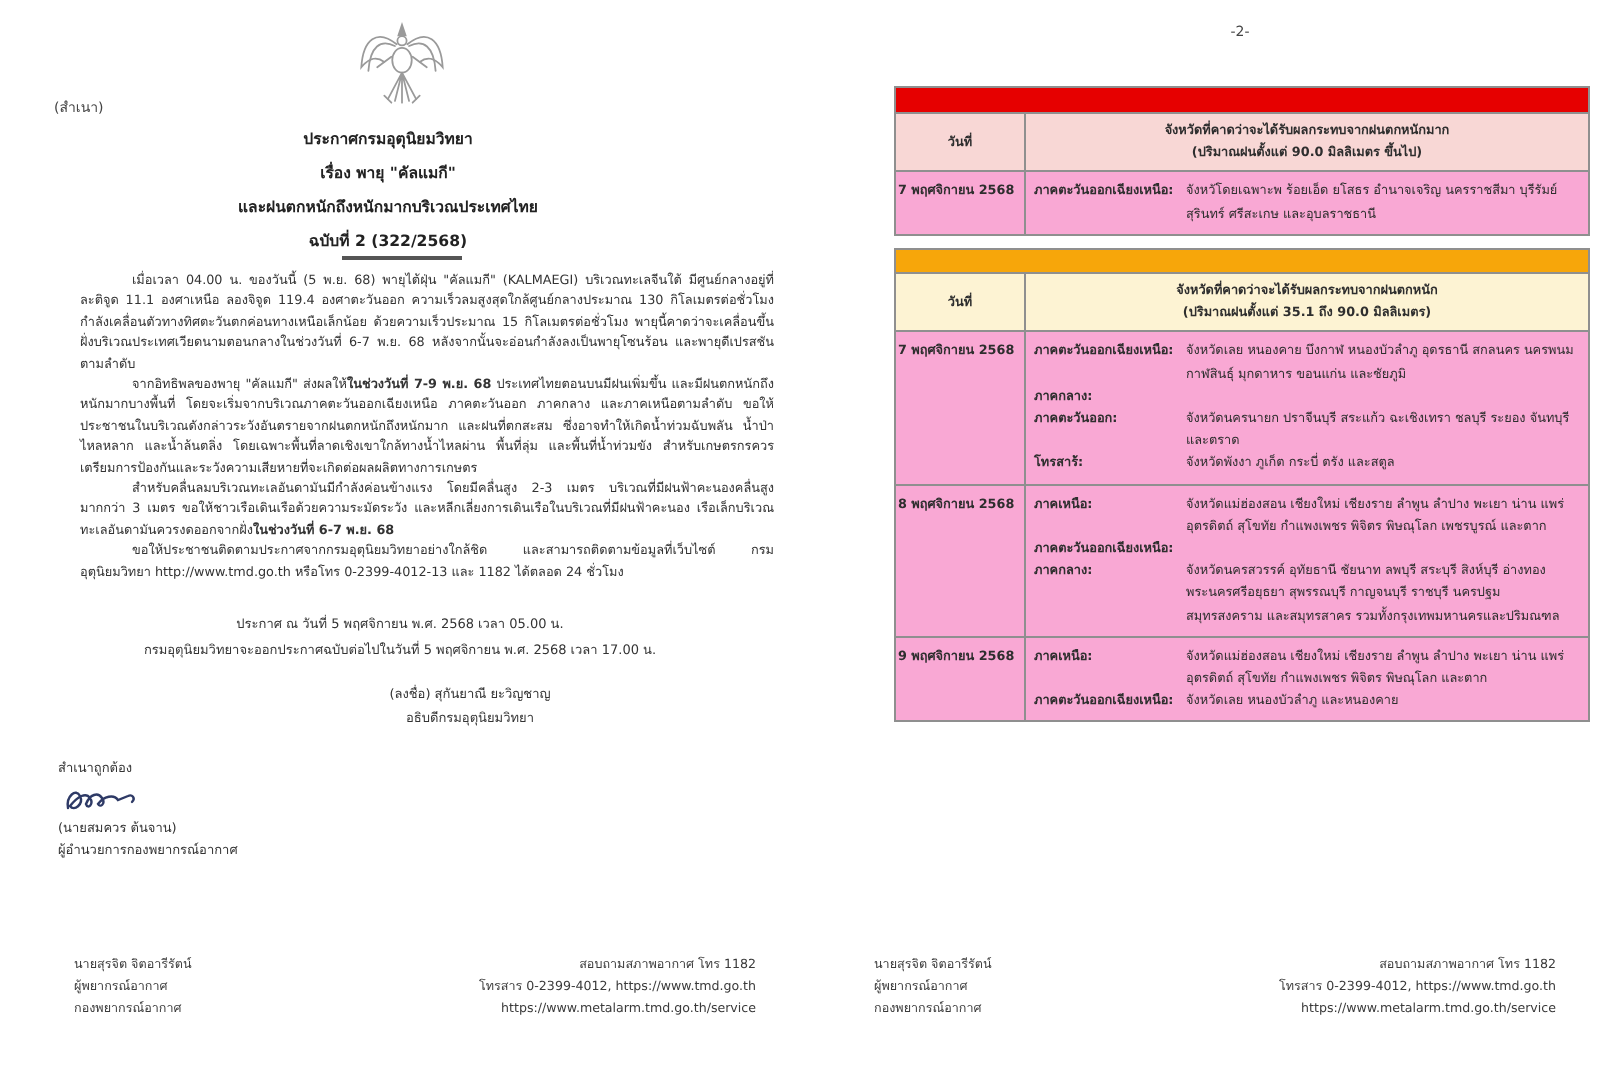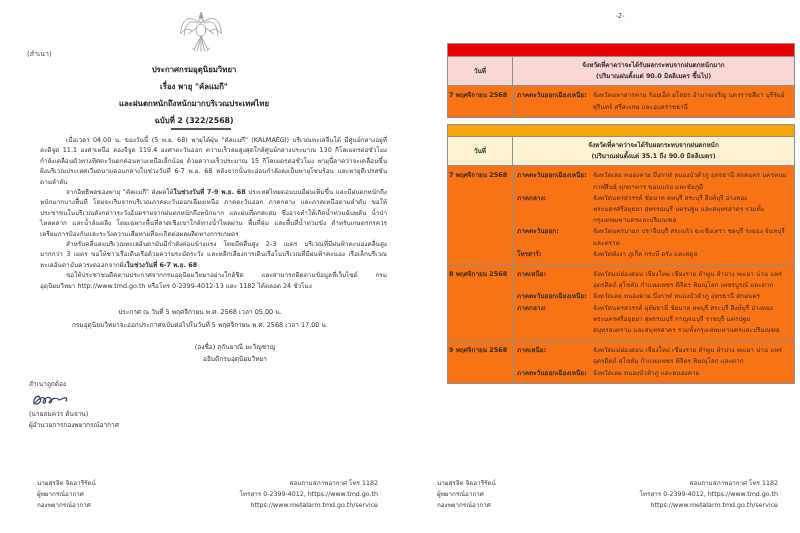--- a/index.html
+++ b/index.html
@@ -26,21 +26,21 @@
   .certify{position:absolute;left:29px;top:379px;font-size:6.5px;line-height:11.5px;}
   .certify svg{display:block;margin:1px 0 1px 2px;}
 
   
   .footer-left{position:absolute;left:37px;top:477px;font-size:6.3px;line-height:11px;color:#3a3a3a;}
   .footer-right{position:absolute;right:22px;top:477px;font-size:6.3px;line-height:11px;
                 text-align:right;color:#3a3a3a;}
 
   
   .page-num{position:absolute;left:47px;width:346px;top:12px;text-align:center;font-size:7px;color:#444;}
-  .wtable{position:absolute;left:47px;width:346px;border:1px solid #8f8f8f;background:#f97316;
+  .wtable{position:absolute;left:47px;width:346px;border:1px solid #8f8f8f;background:#f9a8d4;
           font-size:6.4px;line-height:11.2px;color:#2e2e2e;}
   .t-heavy{top:43px;}
   .t-moderate{top:124px;}
   .bar{height:12px;}
   .t-heavy .bar{background:#e60000;}
   .t-moderate .bar{background:#f7a60a;height:11px;}
   .thead{display:flex;border-top:1px solid #8f8f8f;}
   .t-heavy .thead{background:#f8d7d5;}
   .t-moderate .thead{background:#fdf3d3;}
   .th-date{width:62px;flex:none;border-right:1px solid #8f8f8f;display:flex;align-items:center;
@@ -136,21 +136,21 @@
         <div class="th-main">
           <div>จังหวัดที่คาดว่าจะได้รับผลกระทบจากฝนตกหนักมาก</div>
           <div>(ปริมาณฝนตั้งแต่ 90.0 มิลลิเมตร ขึ้นไป)</div>
         </div>
       </div>
       <div class="trow">
         <div class="td-date">7 พฤศจิกายน 2568</div>
         <div class="td-main">
           <div class="region">
             <div class="rlabel">ภาคตะวันออกเฉียงเหนือ:</div>
-            <div class="rprov">จังหวัดมหาสารคาม ร้อยเอ็ด ยโสธร อำนาจเจริญ นครราชสีมา บุรีรัมย์ สุรินทร์ ศรีสะเกษ และอุบลราชธานี</div>
+            <div class="rprov">จังหวัโดยเฉพาะพ ร้อยเอ็ด ยโสธร อำนาจเจริญ นครราชสีมา บุรีรัมย์ สุรินทร์ ศรีสะเกษ และอุบลราชธานี</div>
           </div>
         </div>
       </div>
     </div>
 
     <div class="wtable t-moderate">
       <div class="bar"></div>
       <div class="thead">
         <div class="th-date">วันที่</div>
         <div class="th-main">
@@ -161,21 +161,20 @@
 
       <div class="trow">
         <div class="td-date">7 พฤศจิกายน 2568</div>
         <div class="td-main">
           <div class="region">
             <div class="rlabel">ภาคตะวันออกเฉียงเหนือ:</div>
             <div class="rprov">จังหวัดเลย หนองคาย บึงกาฬ หนองบัวลำภู อุดรธานี สกลนคร นครพนม กาฬสินธุ์ มุกดาหาร ขอนแก่น และชัยภูมิ</div>
           </div>
           <div class="region">
             <div class="rlabel">ภาคกลาง:</div>
-            <div class="rprov">จังหวัดนครสวรรค์ ชัยนาท ลพบุรี สระบุรี สิงห์บุรี อ่างทอง พระนครศรีอยุธยา สุพรรณบุรี นครปฐม และสมุทรสาคร รวมทั้งกรุงเทพมหานครและปริมณฑล</div>
           </div>
           <div class="region">
             <div class="rlabel">ภาคตะวันออก:</div>
             <div class="rprov">จังหวัดนครนายก ปราจีนบุรี สระแก้ว ฉะเชิงเทรา ชลบุรี ระยอง จันทบุรี และตราด</div>
           </div>
           <div class="region">
             <div class="rlabel">โทรสาร้:</div>
             <div class="rprov">จังหวัดพังงา ภูเก็ต กระบี่ ตรัง และสตูล</div>
           </div>
         </div>
@@ -183,21 +182,20 @@
 
       <div class="trow">
         <div class="td-date">8 พฤศจิกายน 2568</div>
         <div class="td-main">
           <div class="region">
             <div class="rlabel">ภาคเหนือ:</div>
             <div class="rprov">จังหวัดแม่ฮ่องสอน เชียงใหม่ เชียงราย ลำพูน ลำปาง พะเยา น่าน แพร่ อุตรดิตถ์ สุโขทัย กำแพงเพชร พิจิตร พิษณุโลก เพชรบูรณ์ และตาก</div>
           </div>
           <div class="region">
             <div class="rlabel">ภาคตะวันออกเฉียงเหนือ:</div>
-            <div class="rprov">จังหวัดเลย หนองคาย บึงกาฬ หนองบัวลำภู อุดรธานี สกลนคร</div>
           </div>
           <div class="region">
             <div class="rlabel">ภาคกลาง:</div>
             <div class="rprov">จังหวัดนครสวรรค์ อุทัยธานี ชัยนาท ลพบุรี สระบุรี สิงห์บุรี อ่างทอง พระนครศรีอยุธยา สุพรรณบุรี กาญจนบุรี ราชบุรี นครปฐม สมุทรสงคราม และสมุทรสาคร รวมทั้งกรุงเทพมหานครและปริมณฑล</div>
           </div>
         </div>
       </div>
 
       <div class="trow">
         <div class="td-date">9 พฤศจิกายน 2568</div>

